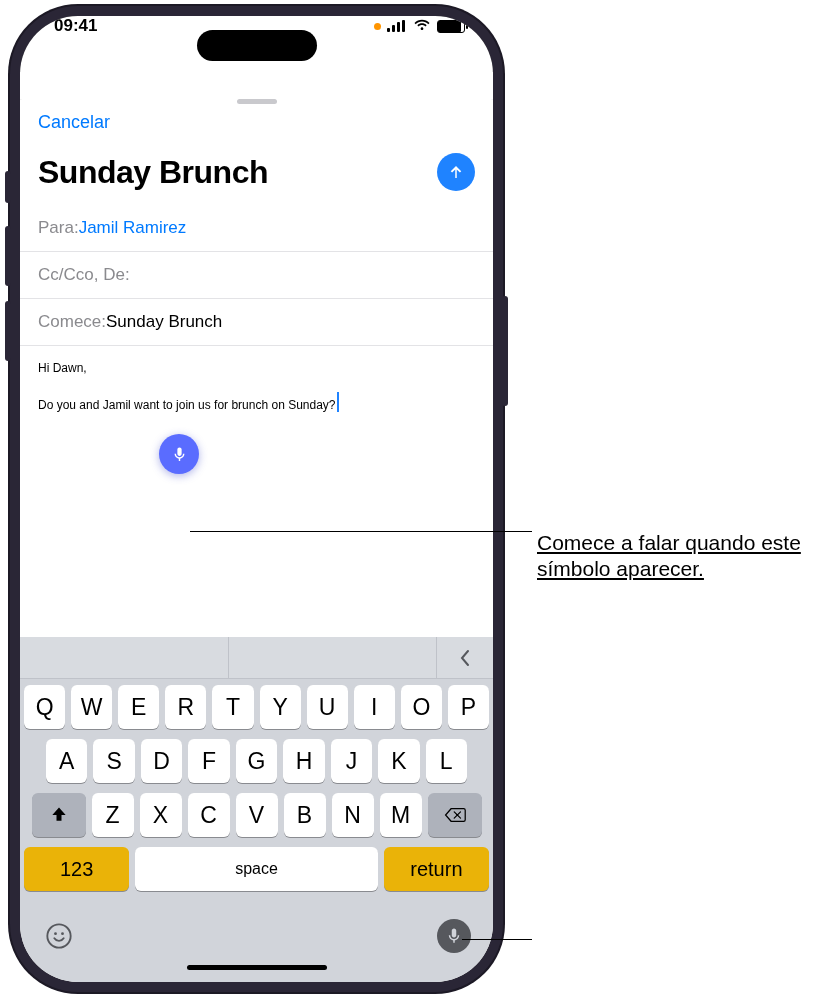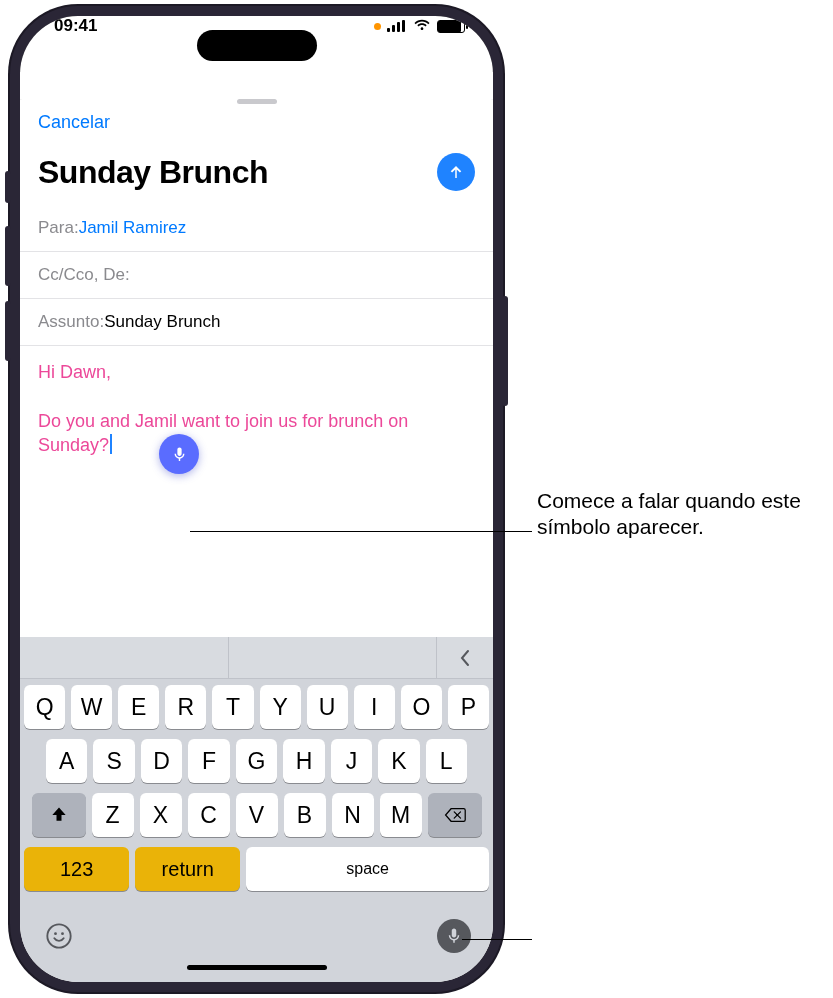--- a/index.html
+++ b/index.html
@@ -107,23 +107,23 @@
     font-size: 17px;
     color: #8a8a8e;
     border-bottom: 1px solid #e3e3e6;
     display:flex; 
   }
   .field .recipient { color: #007aff; }
   .field .val { color: #8a8a8e; }
   .subject-val { color: #000; }
   .body-area {
     padding: 14px 18px;
-    font-size: 18px;
+    font-size: 12px;
     line-height: 1.35;
-    color: #ec4899;
+    color: #000000;
     position: relative;
     height: 180px;
   }
   .cursor {
     display:inline-block; width:2px; height:20px; background:#1f83ff;
     vertical-align: -3px; margin-left: 1px;
   }
   .dict-badge {
     position: absolute;
     left: 139px; top: 88px;
@@ -179,21 +179,21 @@
     margin: 6px auto 8px;
   }
 
   
   .callout {
     position:absolute;
     font-size: 21px;
     line-height: 1.25;
     color:#000;
   }
-  .callout.c1 { left: 537px; top: 488px; width: 290px; }
+  .callout.c1 { left: 537px; top: 530px; width: 290px; text-decoration: underline; }
   .callout.c2 { left: 537px; top: 922px; width: 290px; }
   .lead {
     position:absolute; height:1px; background:#000;
   }
   .lead.l1 { left: 190px; top: 531px; width: 342px; }
   .lead.l2 { left: 462px; top: 939px; width: 70px; }
 </style>
 </head>
 <body>
 
@@ -239,21 +239,21 @@
             </div>
           </div>
           <div class="field">
             <span>Para:</span>
             <span class="recipient">Jamil Ramirez</span>
           </div>
           <div class="field">
             <span>Cc/Cco, De:</span>
           </div>
           <div class="field">
-            <span>Assunto:</span>
+            <span>Comece:</span>
             <span class="subject-val">Sunday Brunch</span>
           </div>
           <div class="body-area">
             <div>Hi Dawn,</div>
             <br>
             <span>Do you and Jamil want to join us for brunch on Sunday?</span><span class="cursor"></span>
             <div class="dict-badge">
               <svg viewBox="0 0 24 24">
                   <path d="M12 14c1.7 0 3-1.3 3-3V5c0-1.7-1.3-3-3-3S9 3.3 9 5v6c0 1.7 1.3 3 3 3zm5-3c0 2.8-2.2 5-5 5s-5-2.2-5-5H5c0 3.5 2.6 6.4 6 6.9V21h2v-3.1c3.4-.5 6-3.4 6-6.9h-2z"></path>
                 </svg>
@@ -308,22 +308,22 @@
             <div class="key">M</div>
             <div class="key fn">
               <svg width="22" height="16" viewBox="0 0 28 20">
                   <path d="M9 2h16c1 0 2 .9 2 2v12c0 1.1-1 2-2 2H9l-7-8 7-8z" fill="none" stroke="#000" stroke-width="1.6"></path>
                   <path d="M13 6l8 8M21 6l-8 8" stroke="#000" stroke-width="1.6" stroke-linecap="round"></path>
                 </svg>
             </div>
           </div>
           <div class="kb-row r4">
             <div class="key num">123</div>
+            <div class="key space">space</div>
             <div class="key ret">return</div>
-            <div class="key space">space</div>
           </div>
           <div class="kb-bottom">
             <div class="kb-ic">
               <svg width="28" height="28" viewBox="0 0 24 24">
                   <circle cx="12" cy="12" r="10" fill="none" stroke="#56585d" stroke-width="1.6"></circle>
                   <circle cx="9" cy="10" r="1.2" fill="#56585d"></circle>
                   <circle cx="15" cy="10" r="1.2" fill="#56585d"></circle>
                   <path d="M8 14c1 1.5 2.5 2.2 4 2.2s3-.7 4-2.2" fill="none" stroke="#56585d" stroke-width="1.6" stroke-linecap="round"></path>
                 </svg>
             </div>

